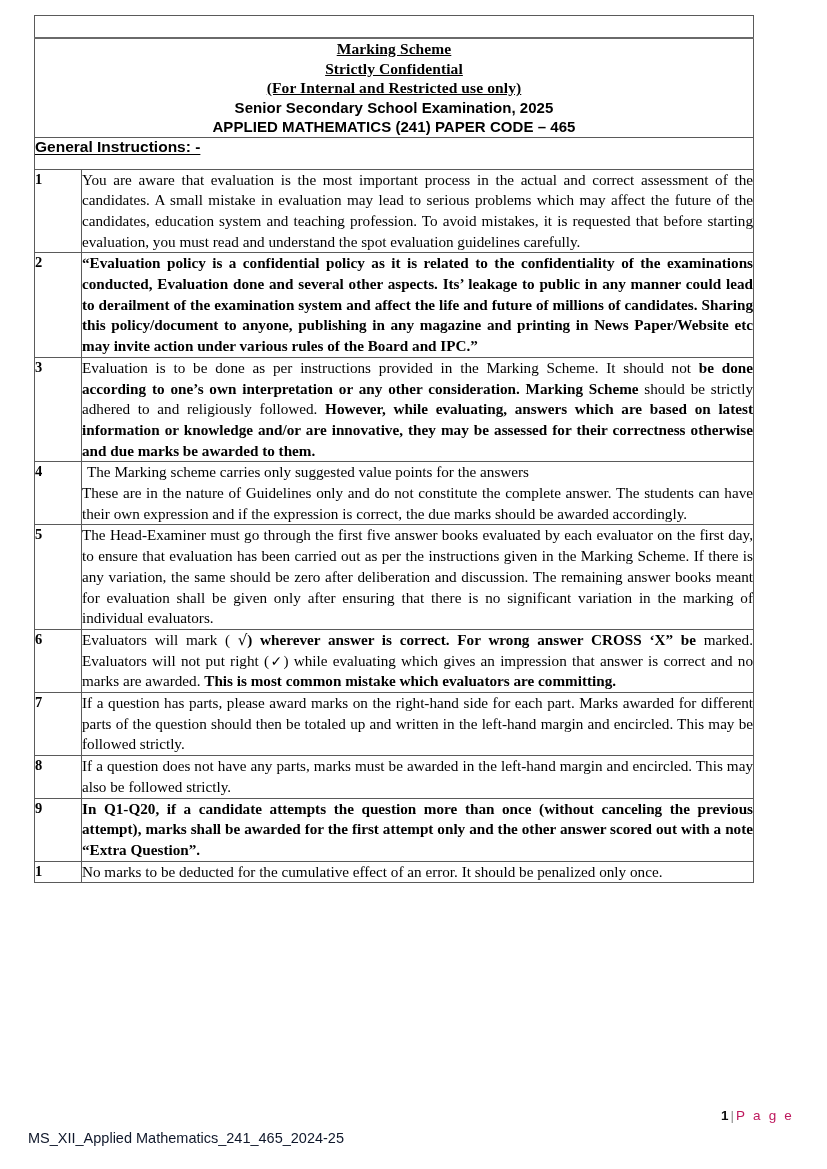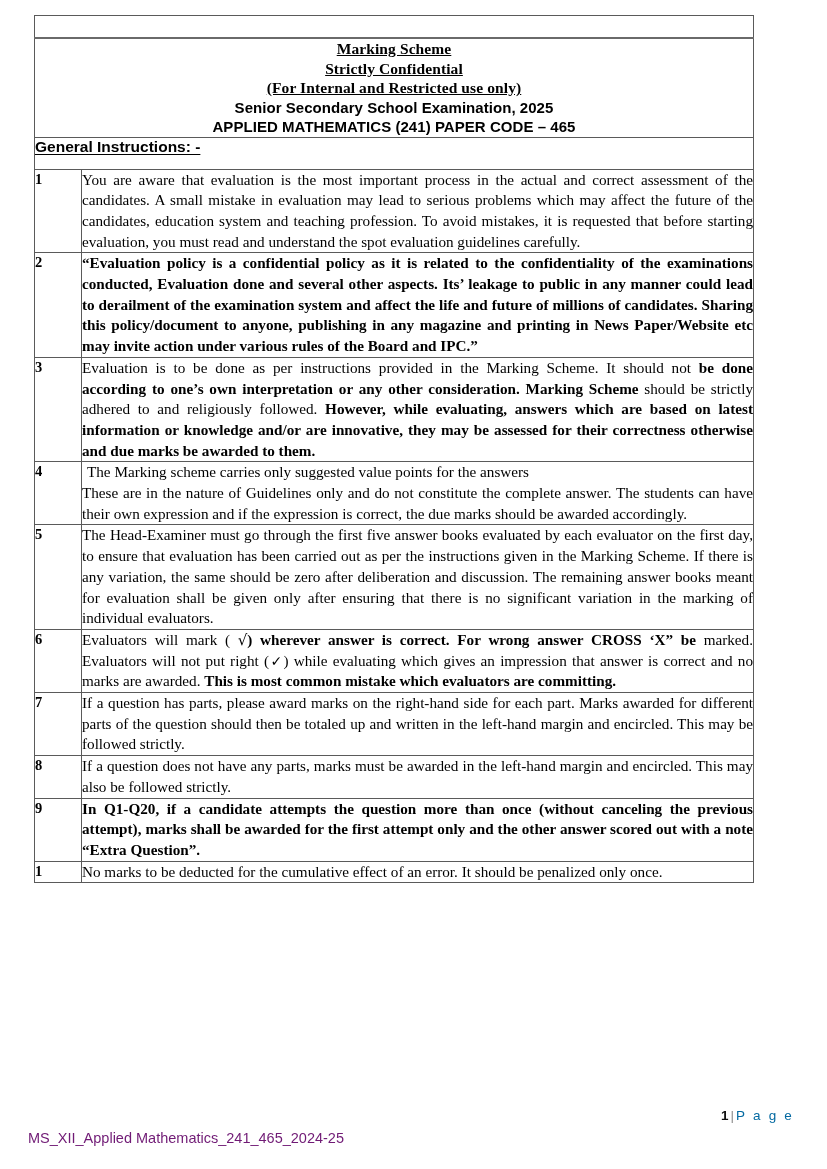--- a/index.html
+++ b/index.html
@@ -146,29 +146,29 @@
   .page-num .pn-digit {
     color: #111111;
     font-weight: bold;
   }
   .page-num .pn-sep {
     color: #8a8a8a;
     padding: 0 2px;
   }
   .page-num .pn-word {
     letter-spacing: 2.2px;
-    color: #0369a1;
+    color: #be185d;
   }
   .footer-left {
     position: absolute;
     left: 28px;
     top: 30px;
     font-family: "Liberation Sans", sans-serif;
     font-size: 14.5px;
-    color: #701a75;
+    color: #0f172a;
   }
 </style>
 </head>
 <body>
 
 <div class="page">
 
   <table class="doc-table">
     <colgroup>
       <col style="width:47px">

